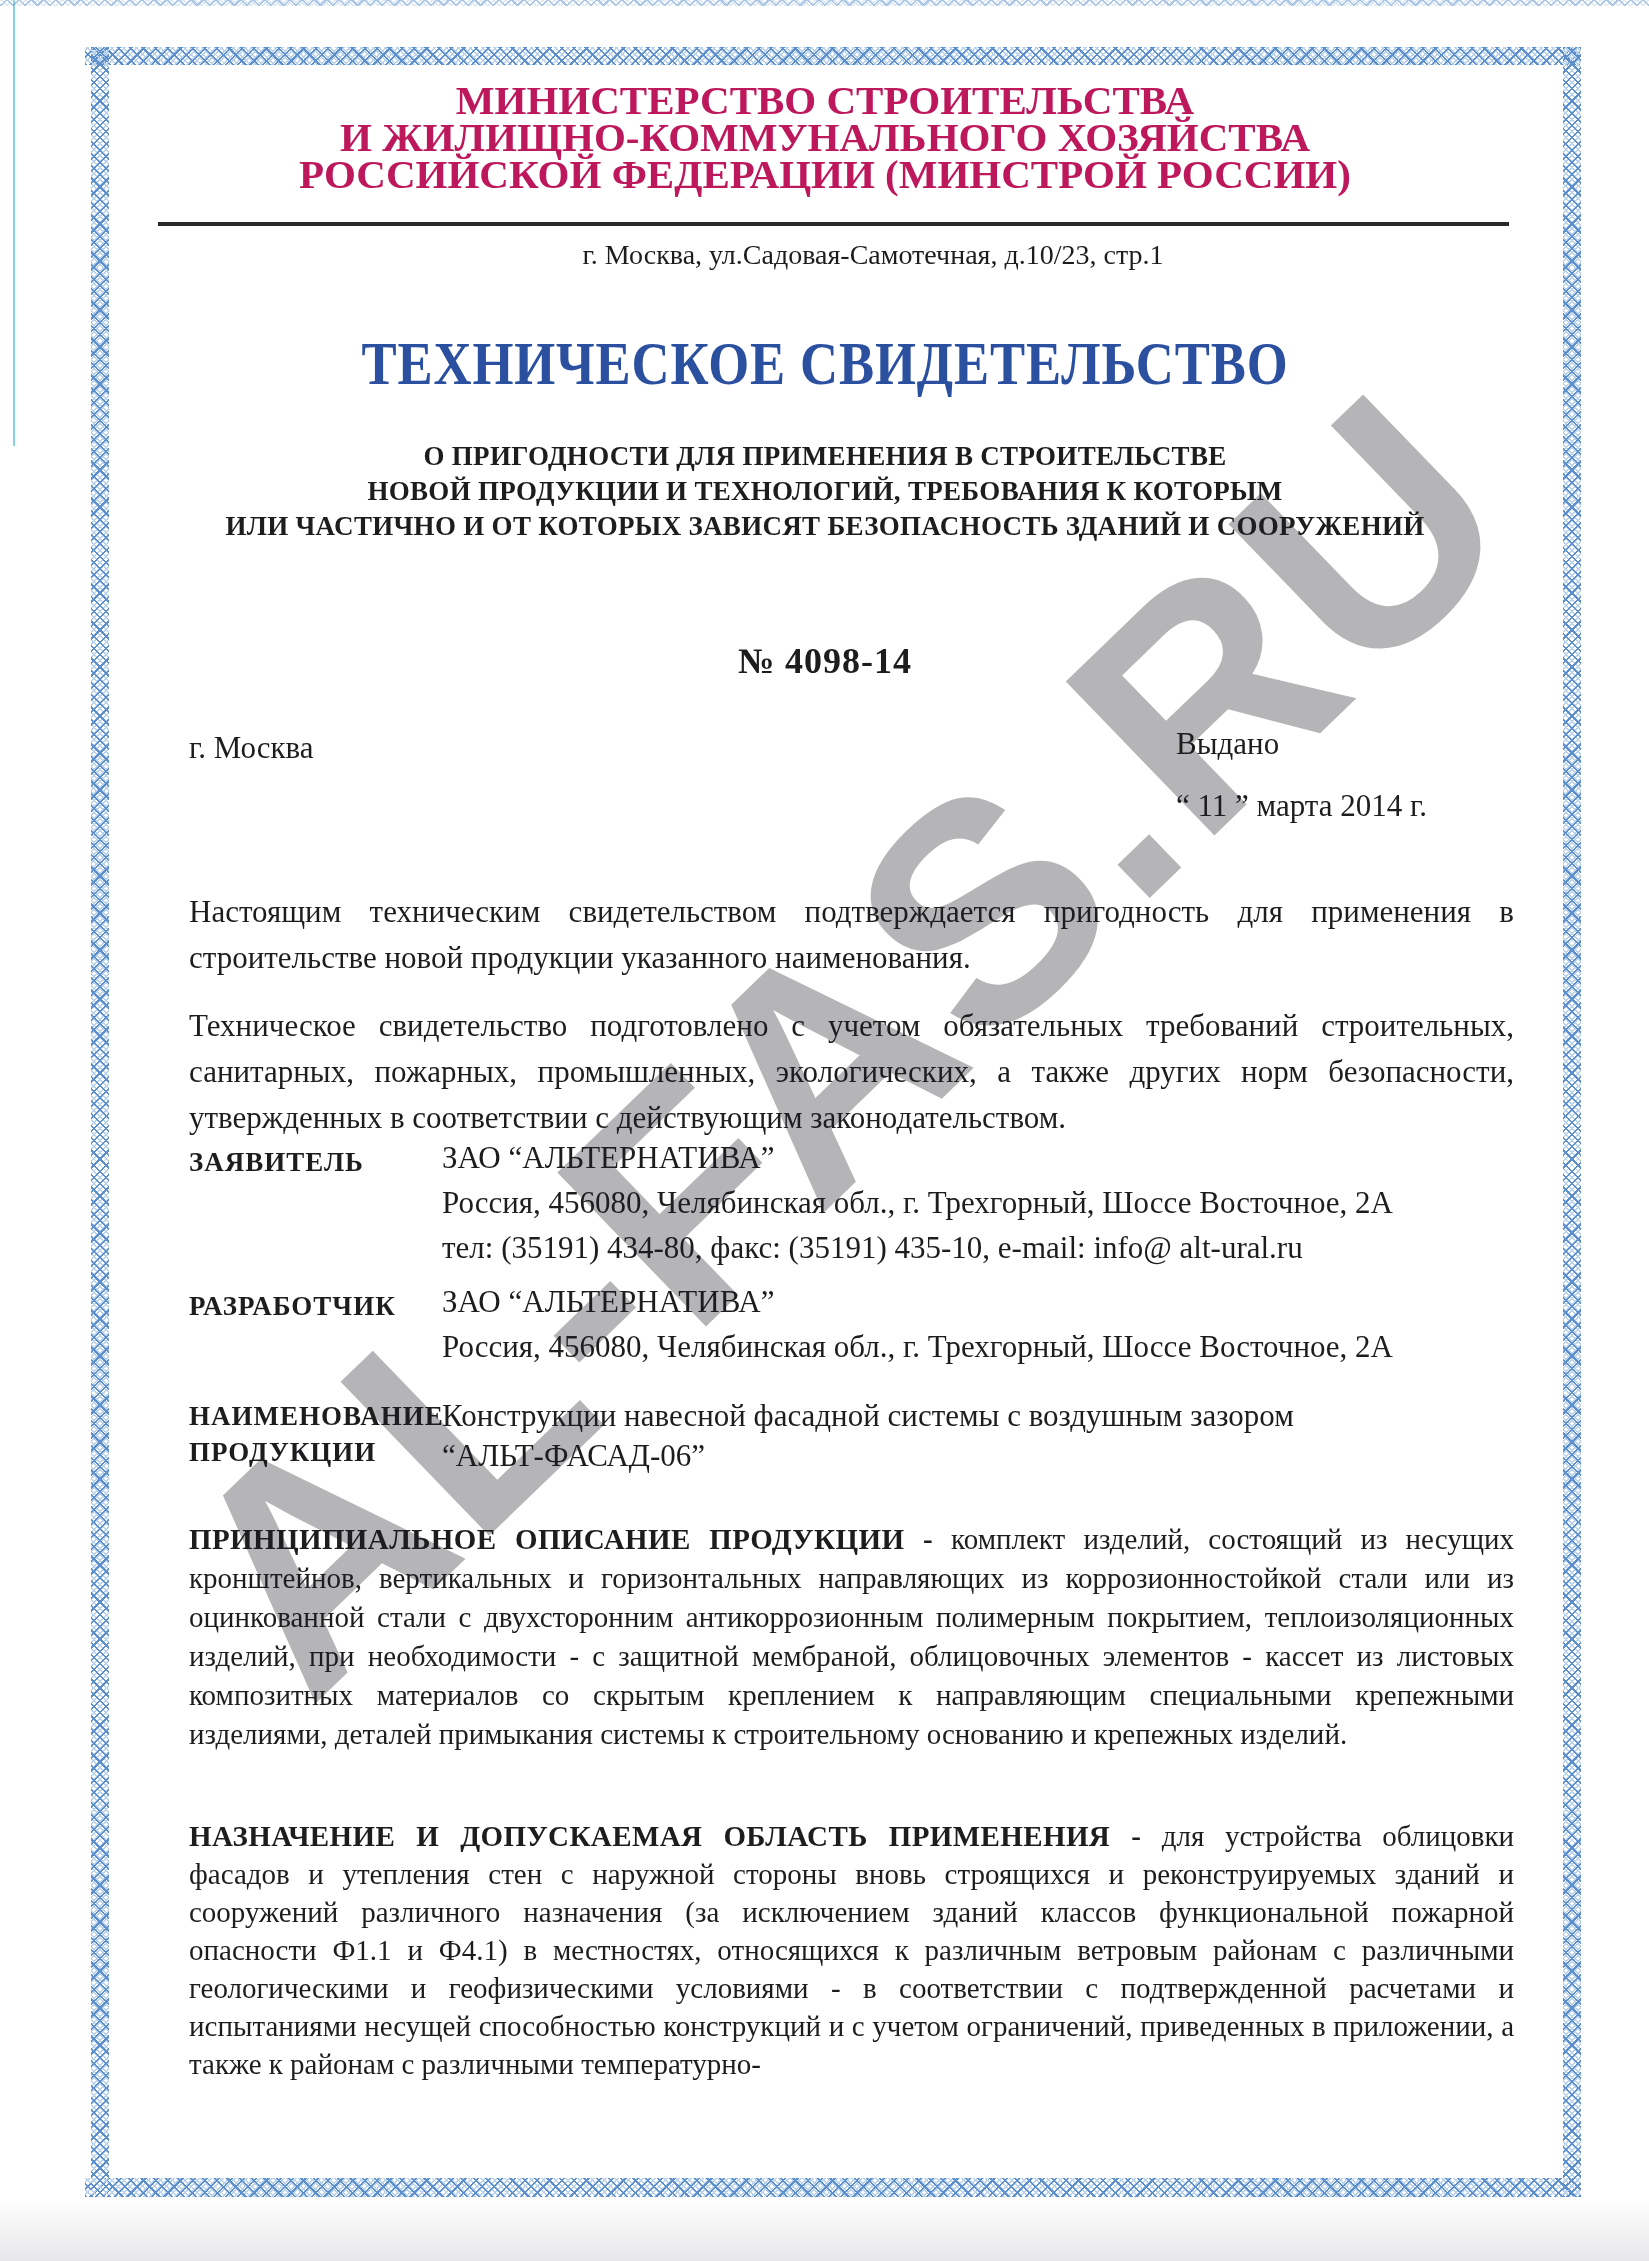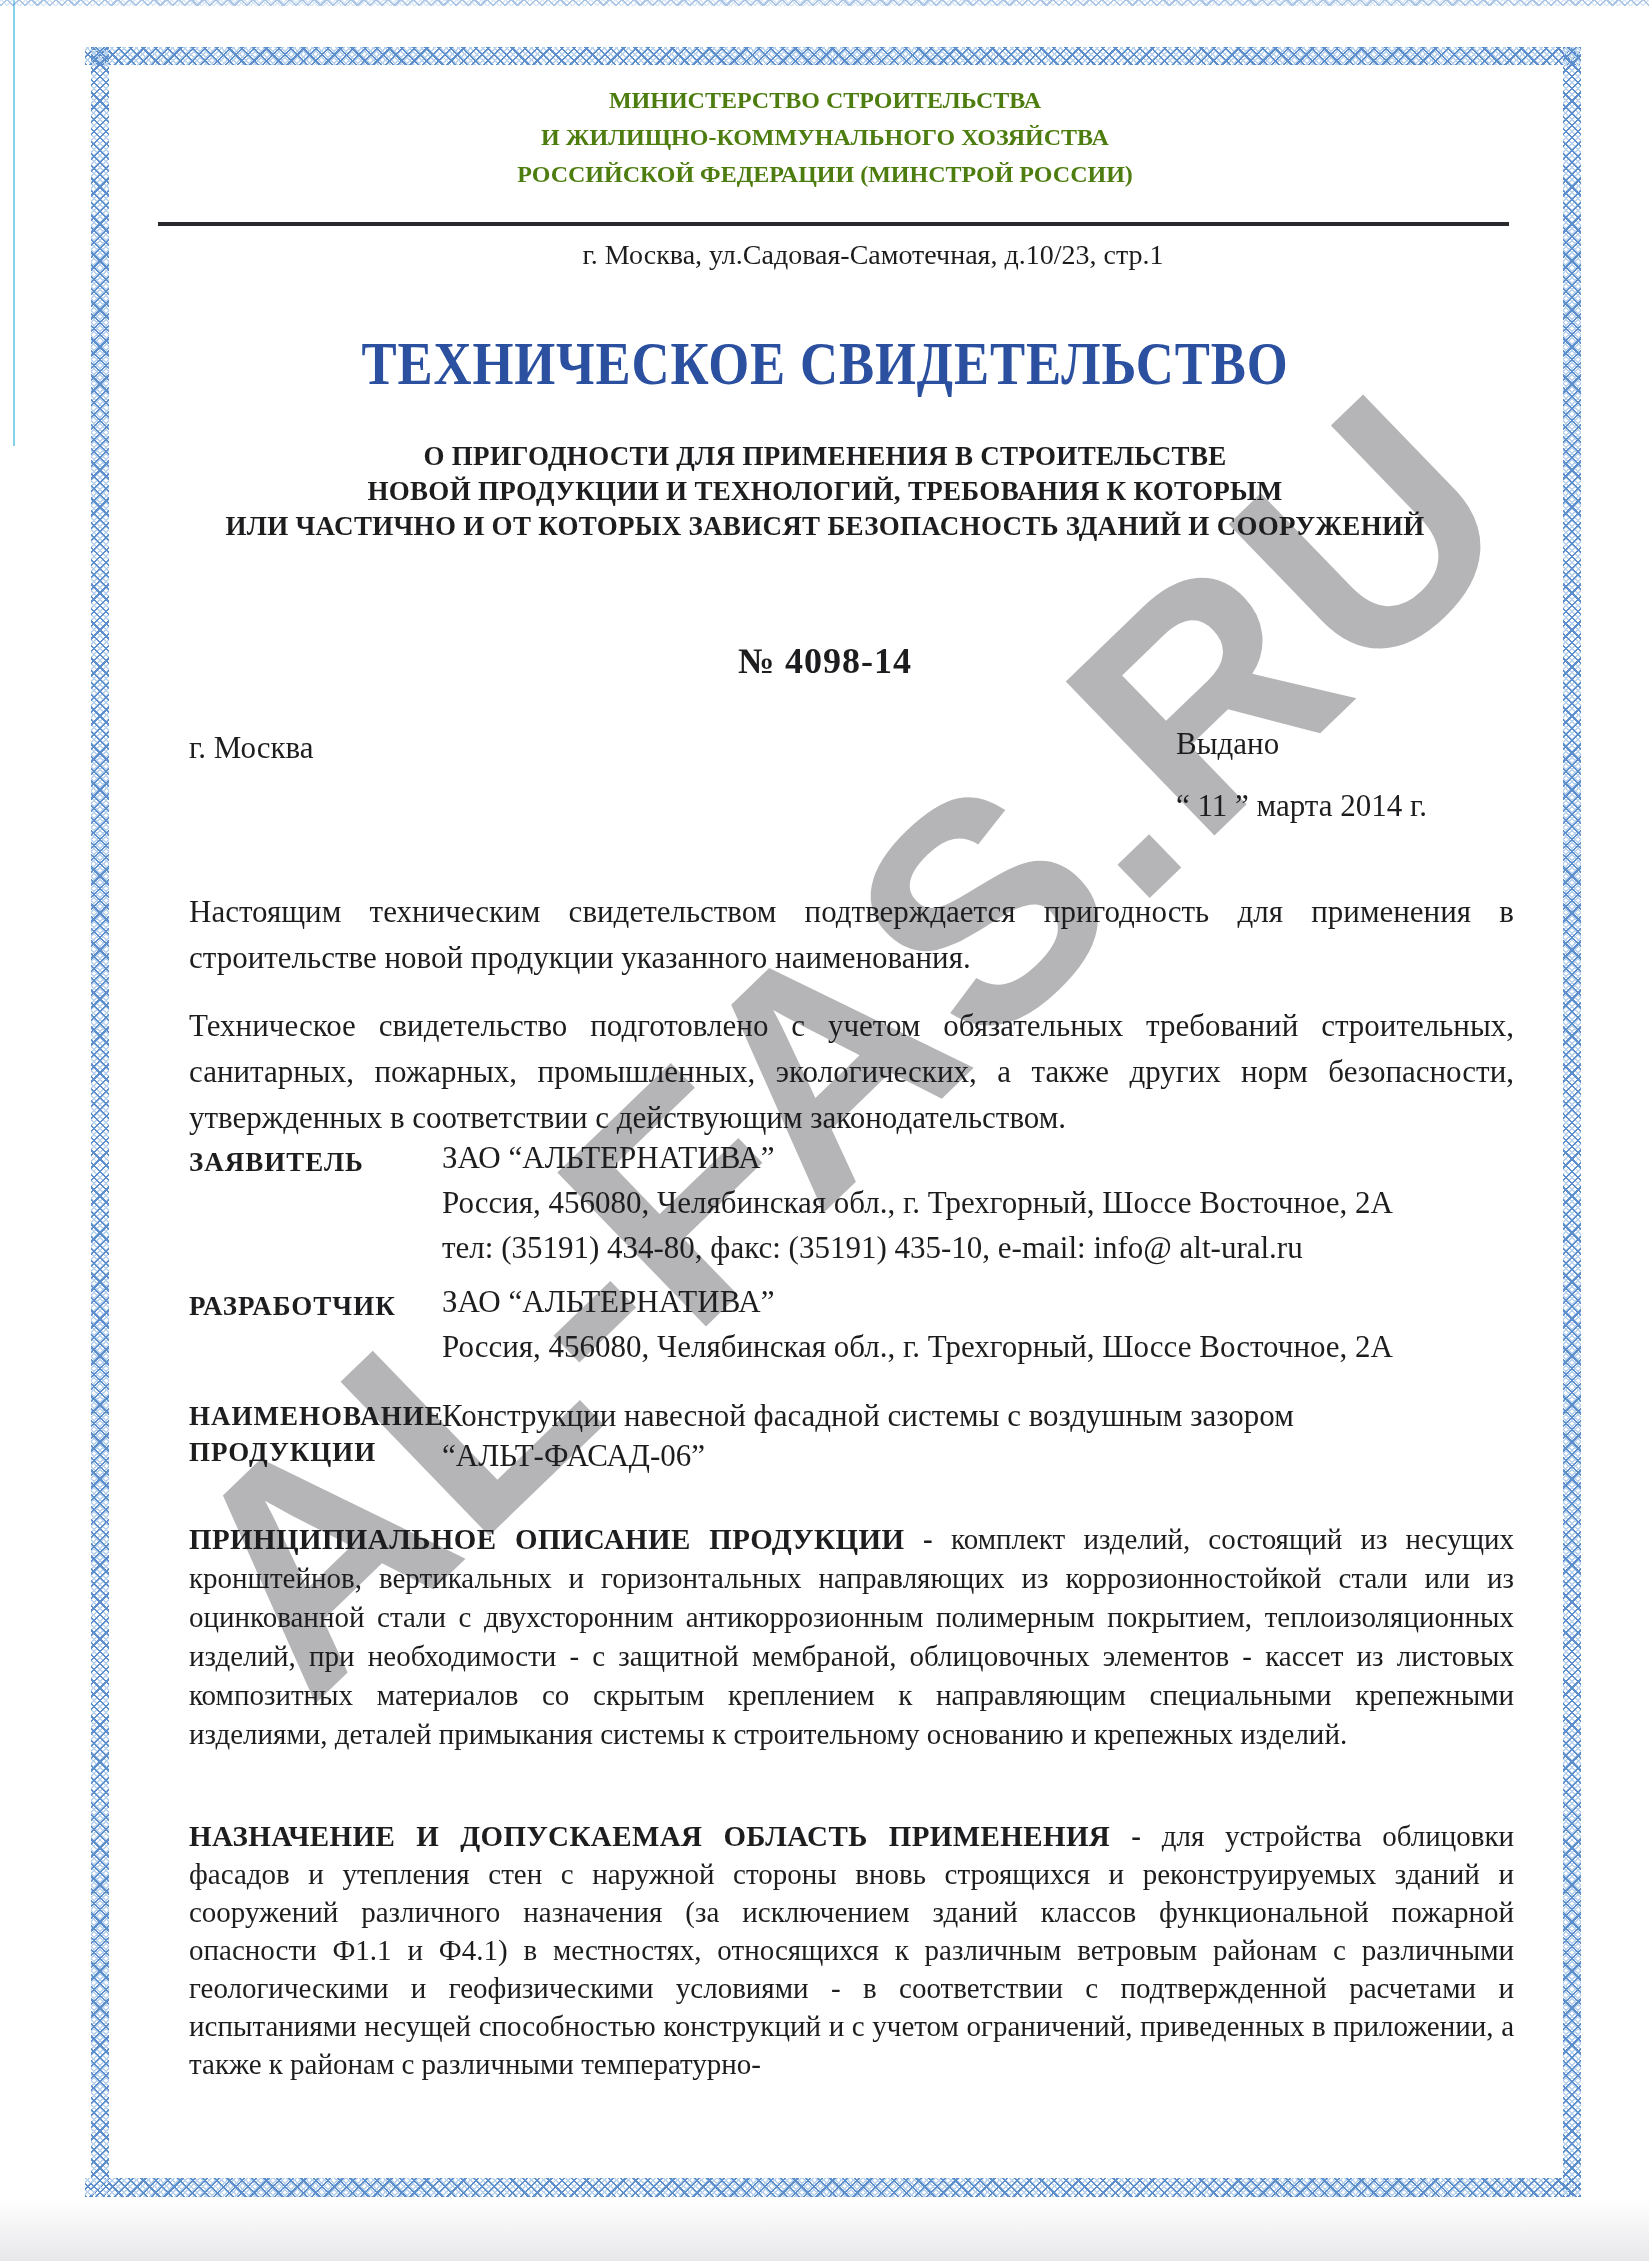--- a/index.html
+++ b/index.html
@@ -31,21 +31,21 @@
     position:absolute;left:844px;top:1043px;
     transform:translate(-50%,-50%) rotate(-44deg);
     font-family:"Liberation Sans","DejaVu Sans",sans-serif;
     font-weight:bold;font-size:311px;letter-spacing:3.9px;
     color:#b5b5b8;white-space:nowrap;z-index:1;
   }
   
   .content{position:absolute;inset:0;z-index:2;}
   .abs{position:absolute;}
   .centered{left:0;width:1650px;text-align:center;}
-  .ministry{top:82px;font-weight:bold;font-size:24px;line-height:37px;color:#4d7c0f;}
+  .ministry{top:82px;font-weight:bold;font-size:41px;line-height:37px;color:#be185d;}
   .rule{top:222px;left:158px;width:1351px;height:3.9px;background:#2a2a2e;}
   .address{top:239px;font-size:28px;padding-left:48px;}
   .doc-title{
     top:328px;font-weight:bold;font-size:62px;color:#2b50a0;
     transform:scaleX(0.85);transform-origin:center;letter-spacing:1px;
   }
   .subtitle{top:439px;font-weight:bold;font-size:27px;line-height:35px;letter-spacing:0.3px;}
   .cert-number{top:640px;font-weight:bold;font-size:36px;letter-spacing:1px;}
   .city{top:730px;left:189px;font-size:31px;text-align:right;}
   .issued{top:726px;left:1176px;font-size:31px;}

